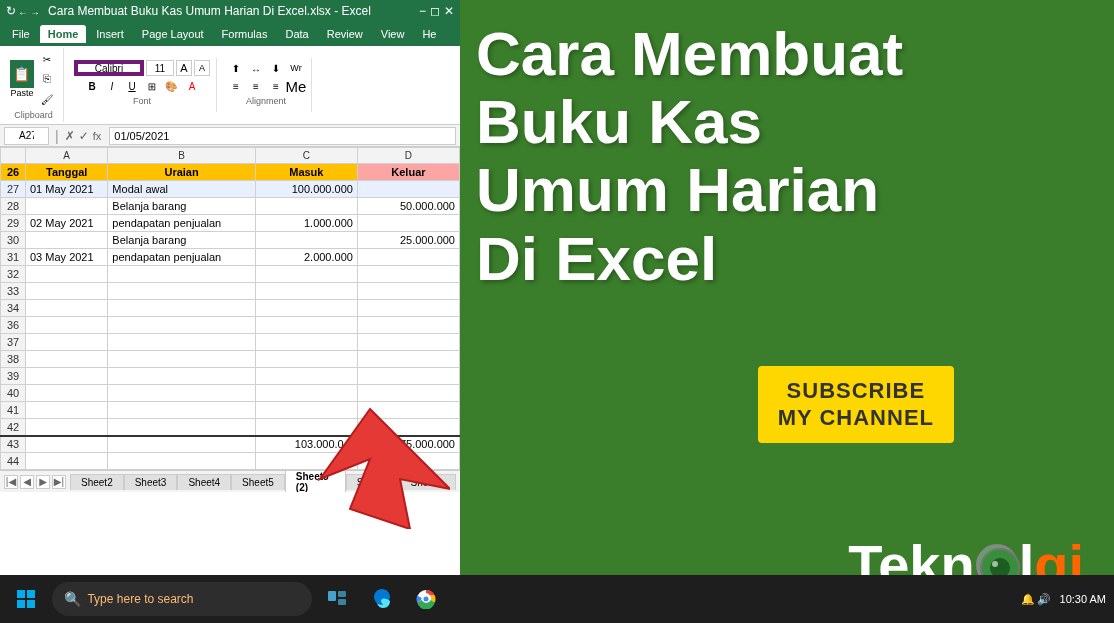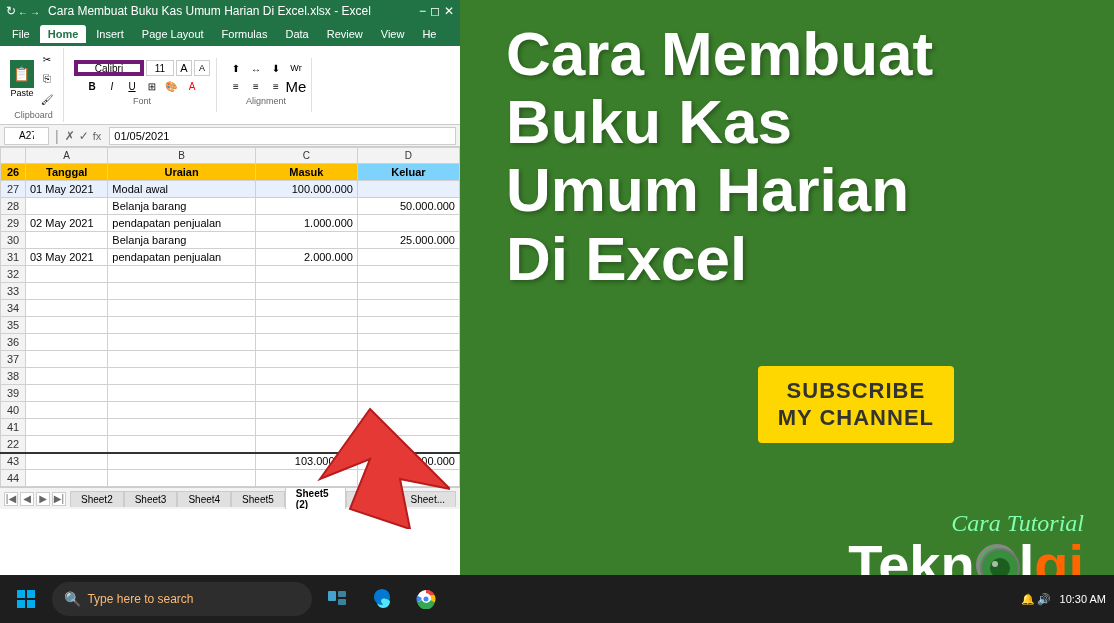--- a/index.html
+++ b/index.html
@@ -54,21 +54,21 @@
     .sheet-tabs { height: 22px; background: #f3f3f3; border-top: 1px solid #ccc; display: flex; align-items: center; padding: 0 4px; gap: 0; overflow: hidden; }
     .sheet-nav { display: flex; gap: 2px; margin-right: 4px; }
     .sheet-nav-btn { width: 14px; height: 14px; display: flex; align-items: center; justify-content: center; font-size: 10px; cursor: pointer; color: #666; border: 1px solid #ccc; background: white; }
     .sheet-tab { padding: 2px 10px; font-size: 10px; border: 1px solid #ccc; background: #e0e0e0; cursor: pointer; border-bottom: none; }
     .sheet-tab.active { background: white; font-weight: bold; }
 
     
     .green-section { position: absolute; right: 0; top: 0; width: 654px; height: 575px; background: #3a7d2a; z-index: 1; }
 
     
-    .title-overlay { position: absolute; right: 8px; top: 20px; width: 600px; color: white; z-index: 5; }
+    .title-overlay { position: absolute; right: 38px; top: 20px; width: 600px; color: white; z-index: 5; }
     .title-main { font-size: 62px; font-weight: 900; line-height: 1.1; text-shadow: 2px 2px 4px rgba(0,0,0,0.3); }
 
     
     .subscribe-box { position: absolute; right: 160px; bottom: 180px; background: #FFD700; padding: 12px 20px; text-align: center; z-index: 5; border-radius: 4px; }
     .subscribe-text { font-size: 22px; font-weight: 900; color: #333; letter-spacing: 1px; line-height: 1.2; }
 
     
     .brand-logo { position: absolute; right: 30px; bottom: 30px; z-index: 5; text-align: right; }
     .brand-cursive { font-size: 24px; color: #7fffb0; font-style: italic; font-family: 'Georgia', serif; }
     .brand-main { font-size: 52px; font-weight: 900; color: white; line-height: 1; }
@@ -188,21 +188,21 @@
           <th style="min-width:90px;">D</th>
         </tr>
       </thead>
       <tbody>
 
         <tr class="header-row">
           <td class="row-header">26</td>
           <td style="background:#FFC000;font-weight:bold;text-align:center;">Tanggal</td>
           <td style="background:#FFC000;font-weight:bold;text-align:center;">Uraian</td>
           <td style="background:#FFC000;font-weight:bold;text-align:center;">Masuk</td>
-          <td style="background:#7dd3fc;font-weight:bold;text-align:center;">Keluar</td>
+          <td style="background:#fca5a5;font-weight:bold;text-align:center;">Keluar</td>
         </tr>
 
         <tr class="selected-row">
           <td class="row-header">27</td>
           <td>01 May 2021</td>
           <td>Modal awal</td>
           <td class="text-right">100.000.000</td>
           <td></td>
         </tr>
 
@@ -253,27 +253,20 @@
             <td></td>
           </tr>
         <tr>
             <td class="row-header">34</td>
             <td></td>
             <td></td>
             <td></td>
             <td></td>
           </tr>
         <tr>
-            <td class="row-header">35</td>
-            <td></td>
-            <td></td>
-            <td></td>
-            <td></td>
-          </tr>
-        <tr>
             <td class="row-header">36</td>
             <td></td>
             <td></td>
             <td></td>
             <td></td>
           </tr>
         <tr>
             <td class="row-header">37</td>
             <td></td>
             <td></td>
@@ -302,21 +295,21 @@
             <td></td>
           </tr>
         <tr>
             <td class="row-header">41</td>
             <td></td>
             <td></td>
             <td></td>
             <td></td>
           </tr>
         <tr>
-            <td class="row-header">22</td>
+            <td class="row-header">42</td>
             <td></td>
             <td></td>
             <td></td>
             <td></td>
           </tr>
 
         <tr class="total-row">
           <td class="row-header">43</td>
           <td></td>
           <td></td>
@@ -367,21 +360,20 @@
   <div class="subscribe-text">MY CHANNEL</div>
 </div>
 
 <div class="arrow-overlay">
   <svg width="160" height="130" viewBox="0 0 160 130" xmlns="http://www.w3.org/2000/svg">
     <polygon points="80,10 160,90 110,80 120,130 60,110 80,60 30,80" fill="#e53935" stroke="#b71c1c" stroke-width="2"></polygon>
   </svg>
 </div>
 
 <div class="brand-logo">
-  <div class="brand-cursive">Cara Tutorial</div>
   <div style="display:flex;align-items:center;justify-content:flex-end;">
     <span class="brand-main" style="font-size:56px;font-weight:900;color:white;">Tekn</span>
     <div class="brand-o-green" style="margin:0 1px;">
       <svg width="42" height="42" viewBox="0 0 42 42" xmlns="http://www.w3.org/2000/svg">
         <circle cx="21" cy="21" r="19" fill="#388e3c" stroke="#757575" stroke-width="2"></circle>
         <circle cx="21" cy="21" r="10" fill="#1b5e20"></circle>
         <circle cx="16" cy="17" r="3" fill="white" opacity="0.6"></circle>
       </svg>
     </div>
     <span class="brand-main" style="font-size:56px;font-weight:900;color:white;">l</span>

